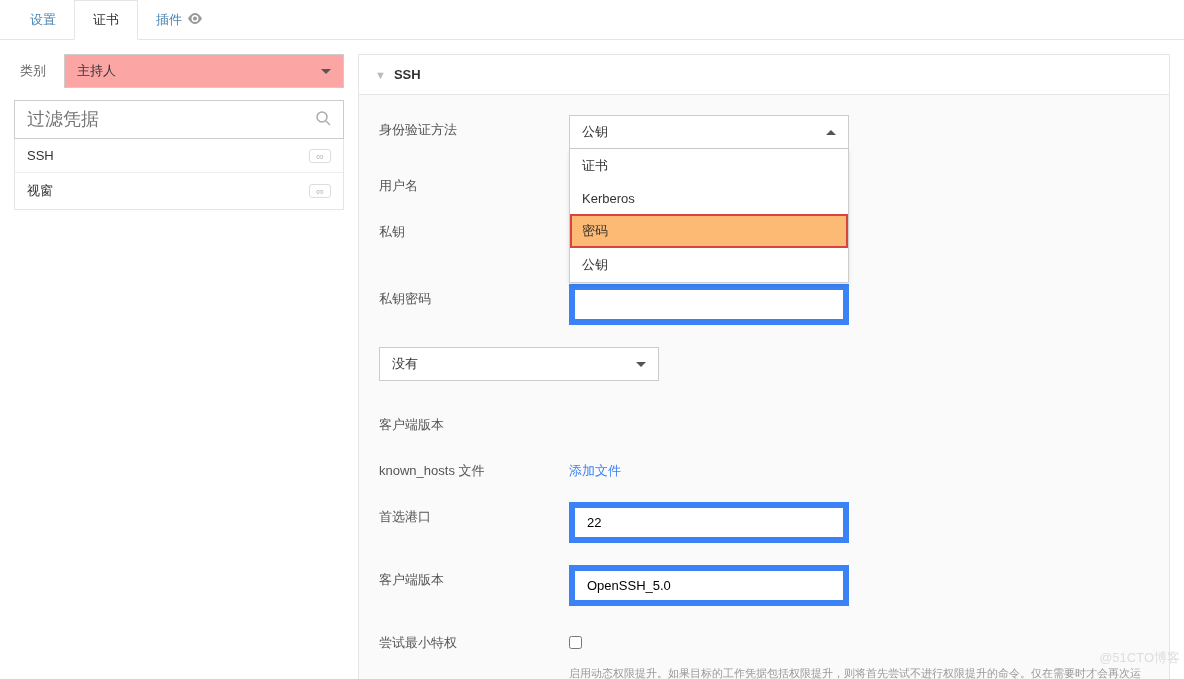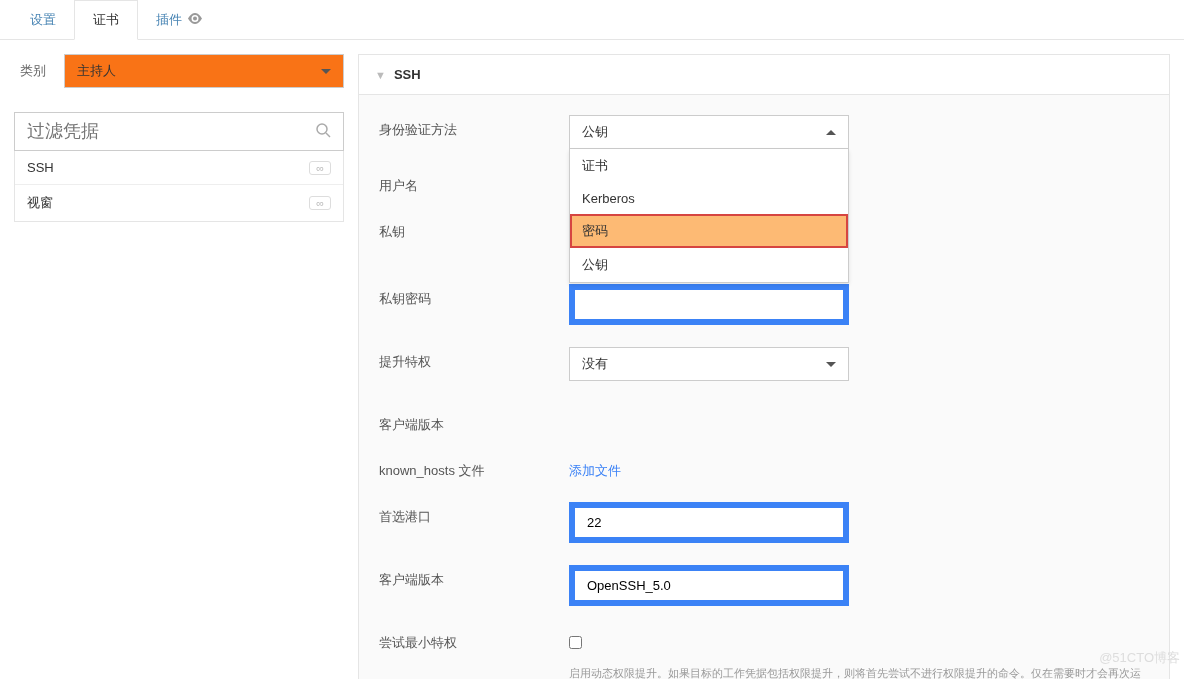--- a/index.html
+++ b/index.html
@@ -42,37 +42,37 @@
       gap: 14px;
     }
     .sidebar {
       width: 330px;
       flex-shrink: 0;
     }
     .category-row {
       display: flex;
       align-items: center;
       gap: 18px;
-      margin-bottom: 24px;
+      margin-bottom: 12px;
       padding-left: 6px;
     }
     .category-label {
       color: #666;
     }
     .dropdown {
       flex: 1;
       position: relative;
     }
     .dropdown-inner {
       border: 1px solid #ccc;
       padding: 7px 12px;
       display: flex;
       justify-content: space-between;
       align-items: center;
-      background: #f97316;
+      background: #fca5a5;
       cursor: pointer;
     }
     .caret-down {
       width: 0;
       height: 0;
       border-left: 5px solid transparent;
       border-right: 5px solid transparent;
       border-top: 5px solid #555;
     }
     .caret-up {
@@ -312,21 +312,20 @@
       </div>
 
       <div class="form-row">
         <div class="form-label">私钥密码</div>
         <div class="form-control">
           <input type="password" class="text-input" style="">
         </div>
       </div>
 
       <div class="form-row">
-        <div class="form-label">提升特权</div>
         <div class="form-control">
           <div class="select-box">
             <span>没有</span>
             <span class="caret-down"></span>
           </div>
         </div>
       </div>
 
       <div class="section-label">客户端版本</div>
 

